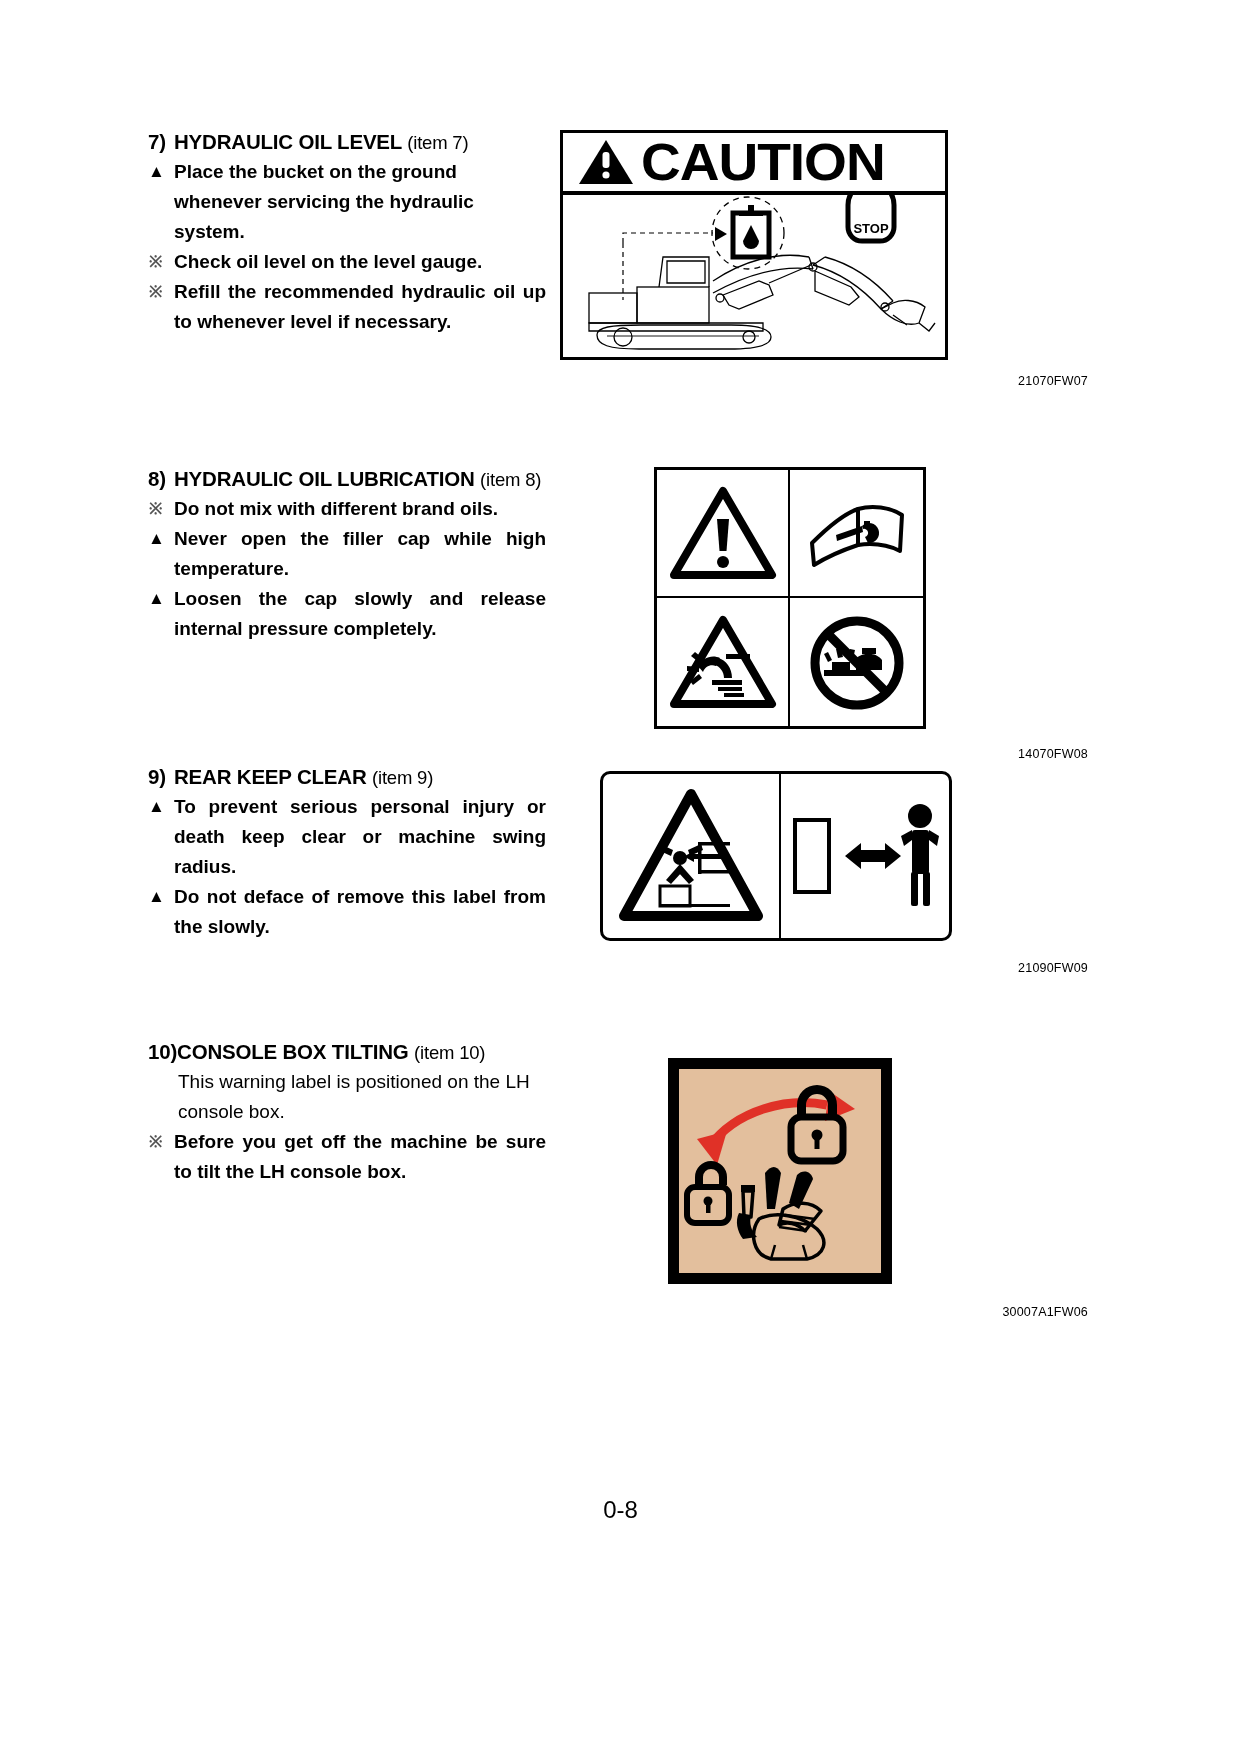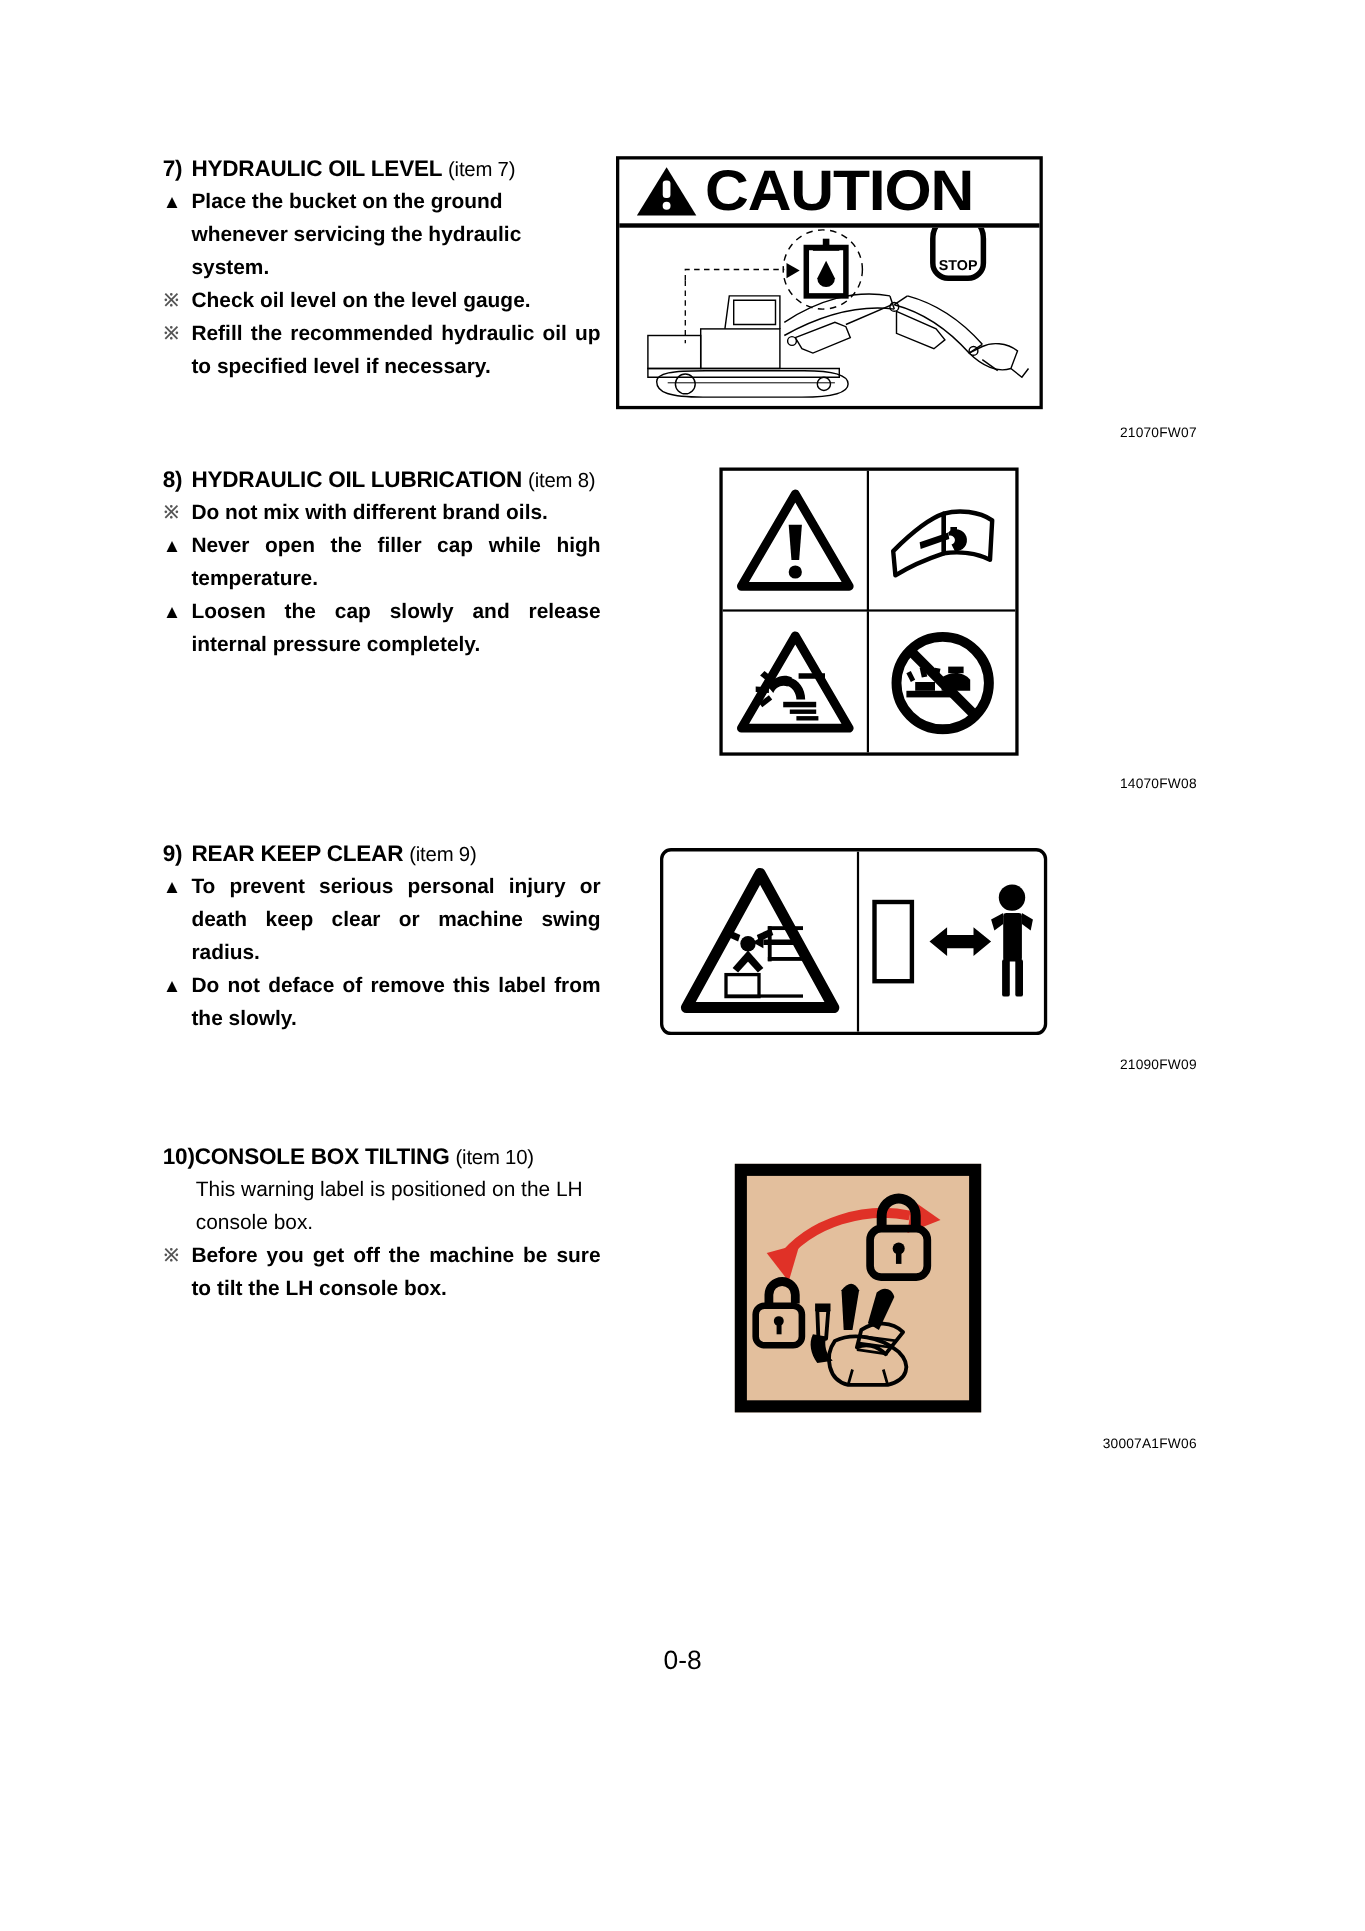--- a/index.html
+++ b/index.html
@@ -207,38 +207,38 @@
     top: 1496px;
     text-align: center;
     font-size: 24px;
   }
 </style>
 </head>
 <body>
 
 <div class="page">
 
-  <div class="section" style="top:130px;margin-top:12px;">
+  <div class="section" style="top:130px;">
     <div class="sec-body">
       <div class="text-col">
         <div class="heading">
           <span class="num">7)</span><span>HYDRAULIC OIL LEVEL</span>
           <span class="item">(item 7)</span>
         </div>
         <div class="bullet">
           <span class="mark tri">▲</span>
           <span>Place the bucket on the ground whenever servicing the hydraulic system.</span>
         </div>
         <div class="bullet">
           <span class="mark star">※</span>
           <span>Check oil level on the level gauge.</span>
         </div>
         <div class="bullet just">
           <span class="mark star">※</span>
-          <span>Refill the recommended hydraulic oil up to specified level if necessary.</span>
+          <span>Refill the recommended hydraulic oil up to whenever level if necessary.</span>
         </div>
       </div>
 
       <div class="fig-col">
         <div class="caution-label">
           <div class="caution-bar">
             <svg width="58" height="48" viewBox="0 0 58 48">
               <polygon points="29,2 56,46 2,46" fill="#000"></polygon>
               <rect x="25.5" y="14" width="7" height="16" rx="3" fill="#fff"></rect>
               <circle cx="29" cy="37" r="3.6" fill="#fff"></circle>
@@ -294,21 +294,21 @@
                 <path d="M44,141 L196,141" stroke-width="0.9"></path>
               </g>
             </svg>
           </div>
         </div>
         <div class="code" style="top:244px;">21070FW07</div>
       </div>
     </div>
   </div>
 
-  <div class="section" style="top:425px;">
+  <div class="section" style="top:467px;">
     <div class="sec-body">
       <div class="text-col">
         <div class="heading">
           <span class="num">8)</span><span>HYDRAULIC OIL LUBRICATION</span>
           <span class="item">(item 8)</span>
         </div>
         <div class="bullet">
           <span class="mark star">※</span>
           <span>Do not mix with different brand oils.</span>
         </div>

